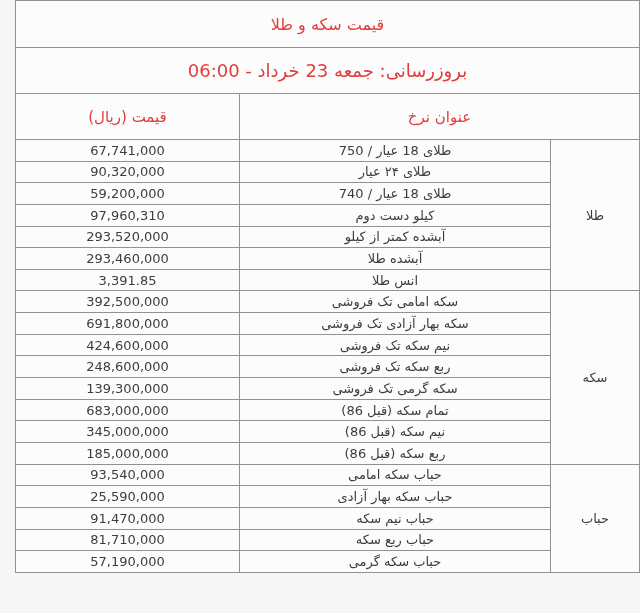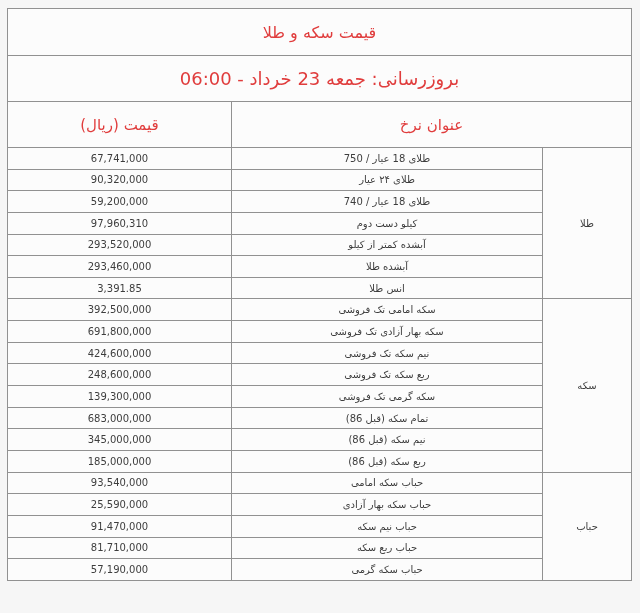--- a/index.html
+++ b/index.html
@@ -9,41 +9,41 @@
     --cell-bg:#fcfcfc;
     --page-bg:#f6f6f6;
   }
   *{box-sizing:border-box;}
   html,body{margin:0;padding:0;}
   body{
     width:640px;height:613px;overflow:hidden;
     background:var(--page-bg);
     font-family:"DejaVu Sans",sans-serif;
   }
-  .wrap{padding:8px;}
+  .wrap{}
   table{
     border-collapse:collapse;
     table-layout:fixed;
     width:624px;
     direction:rtl;
     background:var(--cell-bg);
   }
   td{
     border:1px solid var(--border);
     text-align:center;
     vertical-align:middle;
     color:var(--text);
     padding:0 4px;
     overflow:hidden;
     white-space:nowrap;
   }
   .title-row td{height:47px;font-size:16px;color:var(--accent);}
   .update-row td{height:46px;font-size:18px;color:var(--accent);}
   .header-row td{height:46px;font-size:15px;color:var(--accent);}
-  .data-row td{height:21.65px;font-size:10px;}
+  .data-row td{height:21.65px;font-size:13px;}
   .price-cell{direction:ltr;font-size:13.5px;}
   .category-cell{font-size:13px;text-align:center;}
 </style>
 </head>
 <body>
 
 <div class="wrap">
   <table>
     <colgroup>
       <col style="width:89px">

